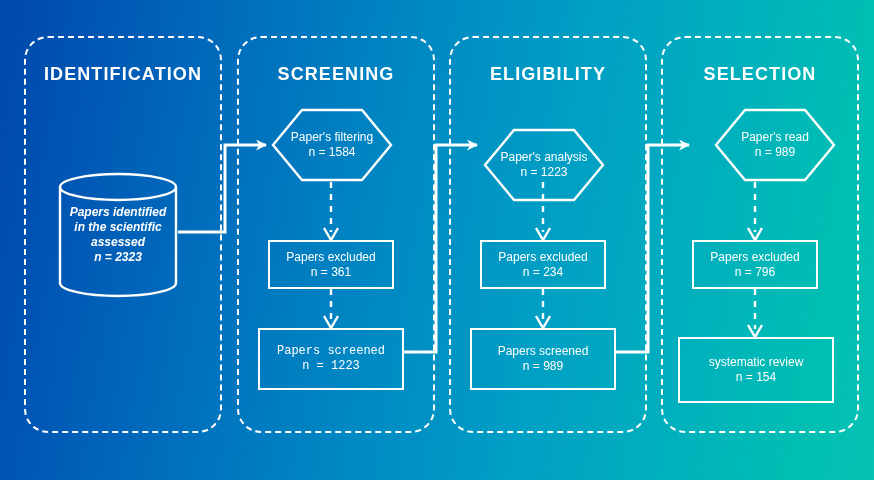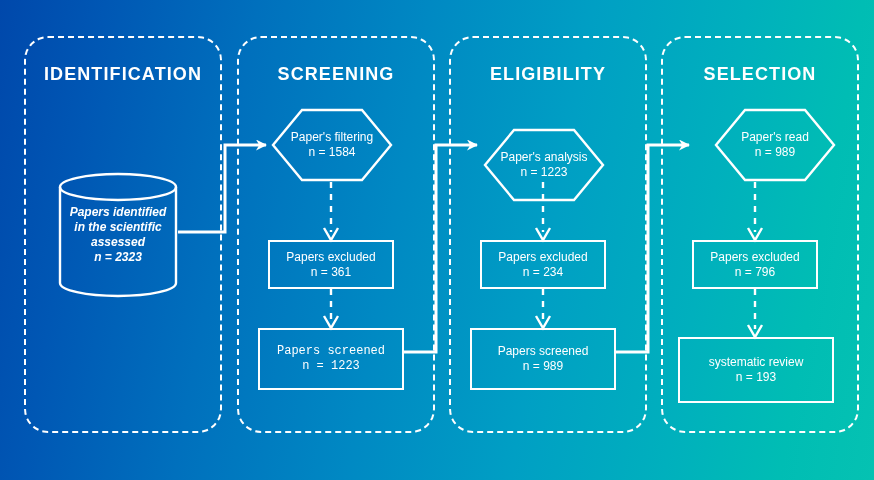--- a/index.html
+++ b/index.html
@@ -177,17 +177,17 @@
   <div class="node boxnode" style="left:692px;top:240px;width:126px;height:49px;">
     <div>
       <span class="ln">Papers excluded</span>
       <span class="ln">n = 796</span>
     </div>
   </div>
 
   <div class="node boxnode" style="left:678px;top:337px;width:156px;height:66px;">
     <div>
       <span class="ln">systematic review</span>
-      <span class="ln">n = 193</span>
+      <span class="ln">n = 154</span>
     </div>
   </div>
 
 </div>
 
 </body></html>

